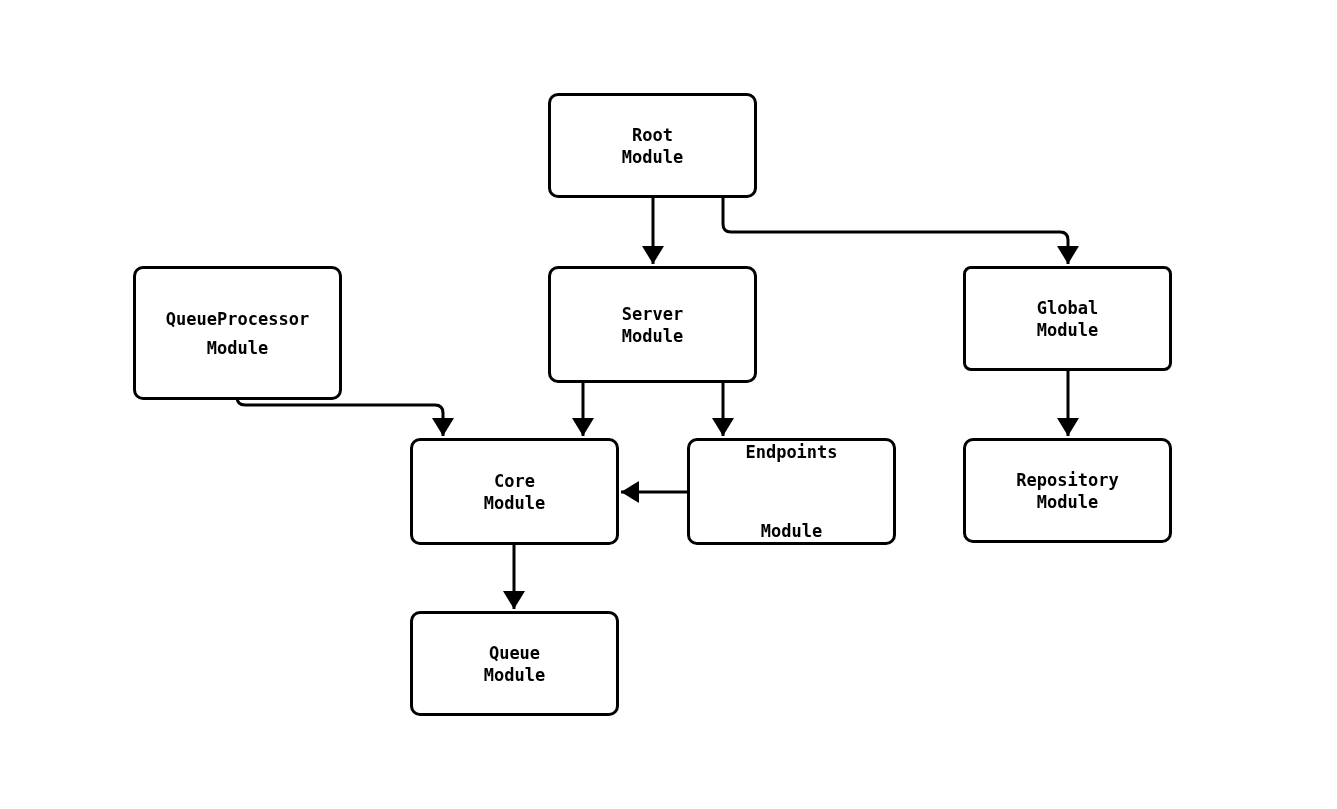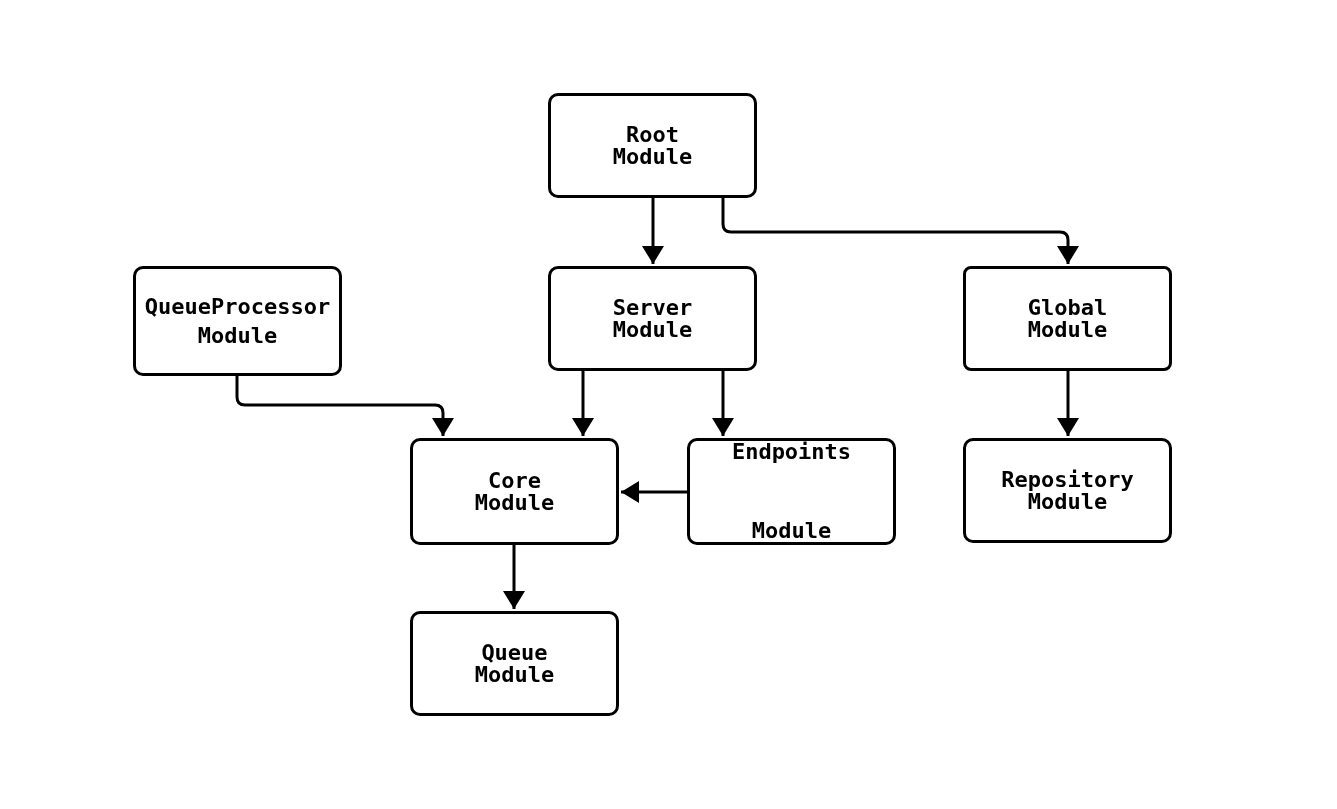--- a/index.html
+++ b/index.html
@@ -25,29 +25,29 @@
   .node {
     position: absolute;
     background: #ffffff;
     border: 3px solid #000000;
     border-radius: 10px;
     display: flex;
     flex-direction: column;
     align-items: center;
     justify-content: center;
     text-align: center;
-    font-size: 22px;
+    font-size: 17px;
     font-weight: bold;
     line-height: 22px;
     color: #000000;
   }
   
   .n-root          { left: 548px;  top: 93px;  width: 209px; height: 105px; }
-  .n-queueproc     { left: 133px;  top: 266px; width: 209px; height: 110px; gap: 7px; }
-  .n-server        { left: 548px;  top: 266px; width: 209px; height: 105px; }
+  .n-queueproc     { left: 133px;  top: 266px; width: 209px; height: 134px; gap: 7px; }
+  .n-server        { left: 548px;  top: 266px; width: 209px; height: 117px; }
   .n-global        { left: 963px;  top: 266px; width: 209px; height: 105px; border-radius: 8px; }
   .n-core          { left: 410px;  top: 438px; width: 209px; height: 107px; text-align: right; }
   .n-endpoints     { left: 687px;  top: 438px; width: 209px; height: 107px; justify-content: space-between; }
   .n-repository    { left: 963px;  top: 438px; width: 209px; height: 105px; text-align: right; }
   .n-queue         { left: 410px;  top: 611px; width: 209px; height: 105px; }
 </style>
 </head>
 <body>
 
 <div class="canvas">

